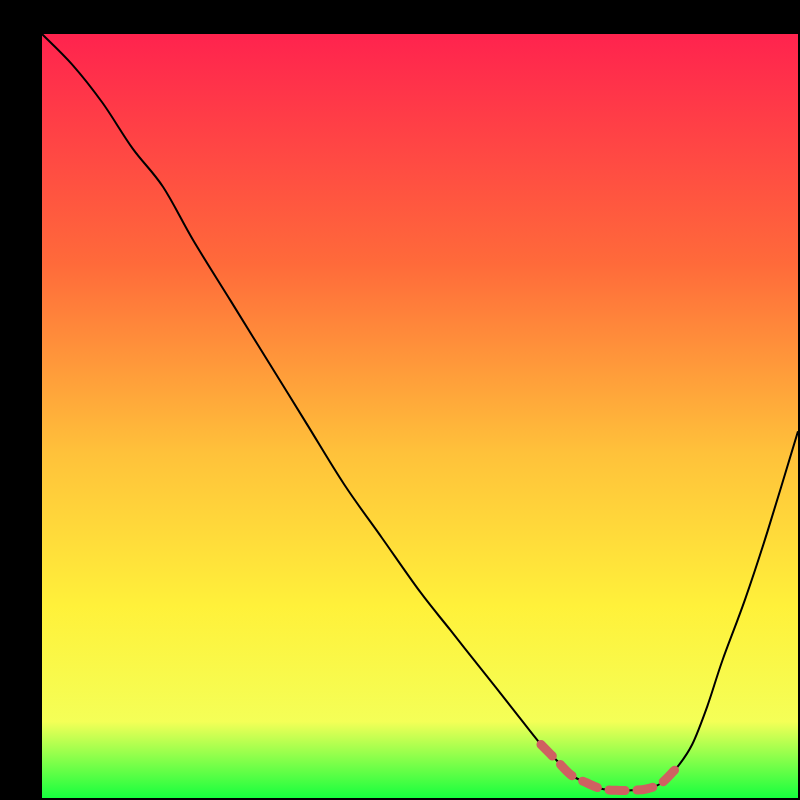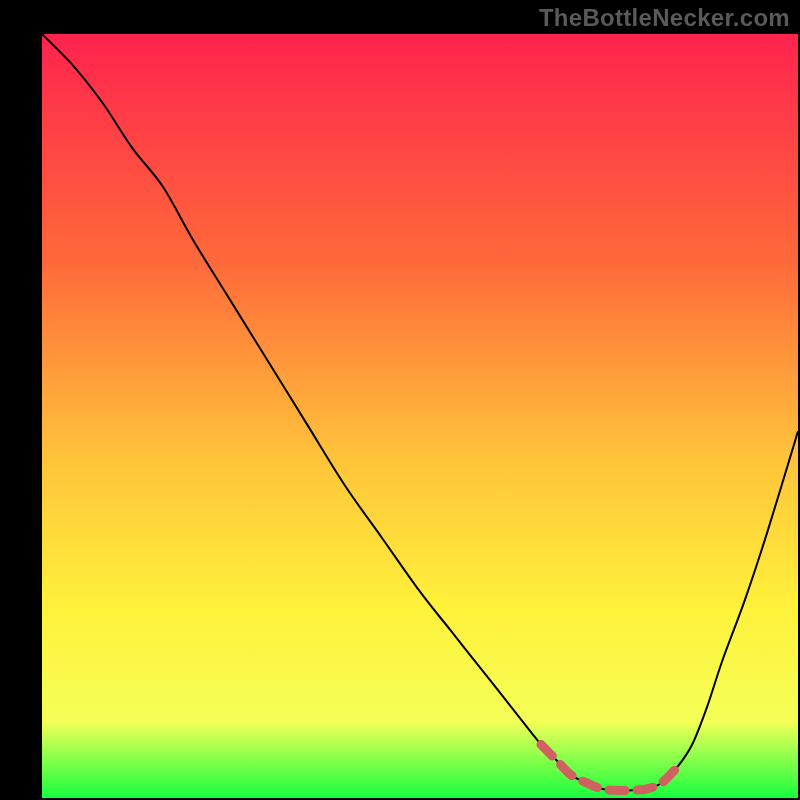--- a/index.html
+++ b/index.html
@@ -30,21 +30,20 @@
   svg {
     position: absolute;
     top: 0;
     left: 0;
   }
 </style>
 </head>
 <body>
 <div class="frame">
 
-<div class="watermark">TheBottleNecker.com</div>
 
 <svg id="chart-svg" width="800" height="800" viewBox="0 0 800 800">
   <defs>
     <linearGradient id="bg-grad" x1="0" y1="0" x2="0" y2="1">
           <stop offset="0%" stop-color="#ff234e"></stop>
           <stop offset="30%" stop-color="#ff6a3a"></stop>
           <stop offset="55.00000000000001%" stop-color="#ffc23a"></stop>
           <stop offset="75%" stop-color="#fff13a"></stop>
           <stop offset="90%" stop-color="#f4ff57"></stop>
           <stop offset="100%" stop-color="#16ff3e"></stop>

